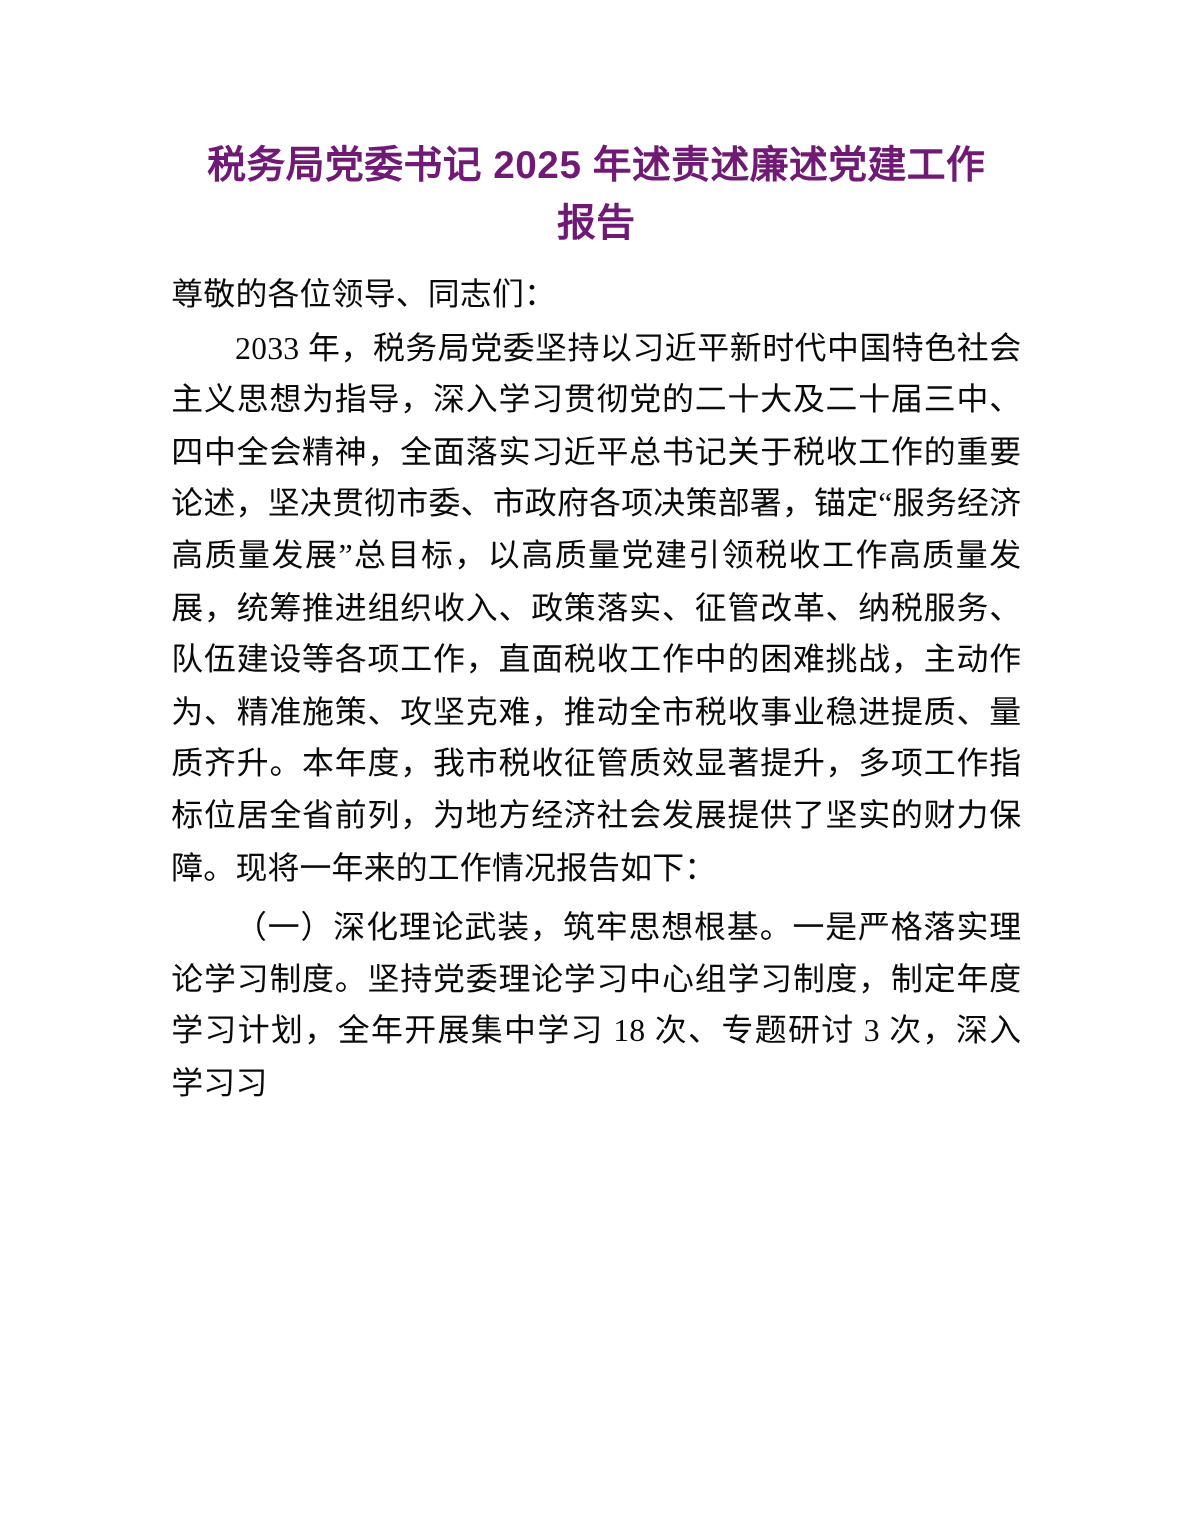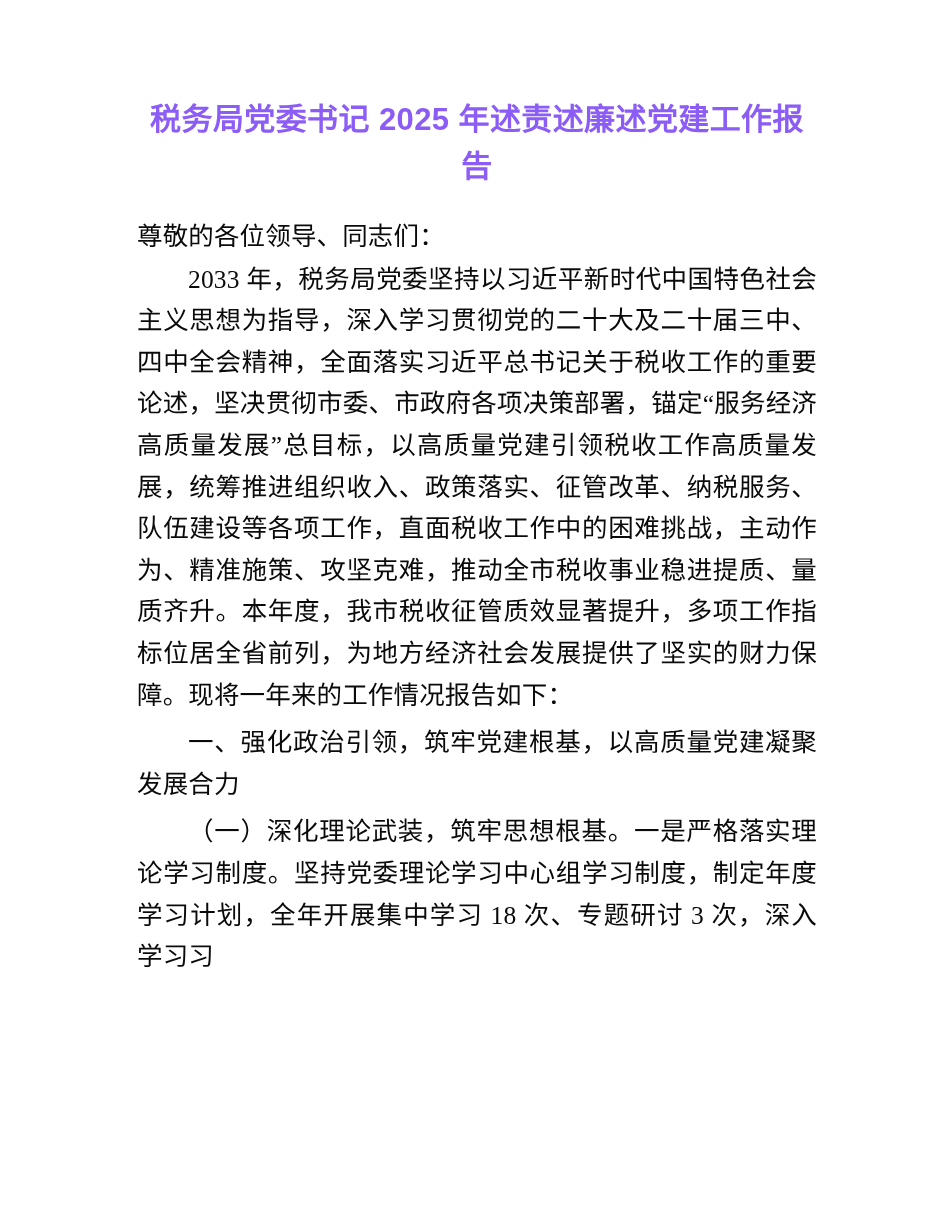--- a/index.html
+++ b/index.html
@@ -24,44 +24,44 @@
     left: 137px;
     top: 0;
     width: 680px;
   }
 
   .doc-title {
     font-family: "Liberation Sans", "DejaVu Sans", sans-serif;
     font-weight: 700;
     font-size: 31px;
     line-height: 47px;
-    color: #8b5cf6;
+    color: #701a75;
     text-align: center;
     letter-spacing: 0.4px;
-    margin: 0;
+    margin: 12px;
     padding-top: 96px;
     padding-left: 2px;
     padding-right: 2px;
   }
 
   .para {
     font-family: "Liberation Serif", "DejaVu Serif", serif;
     font-size: 25.5px;
     line-height: 41.6px;
     color: #0a0a0a;
     text-align: justify;
     text-justify: inter-character;
     text-align-last: left;
     margin: 0;
     letter-spacing: 0.15px;
     word-break: break-all;
   }
 
   .para.salutation {
-    margin-top: 26px;
+    margin-top: 13px;
     text-indent: 0;
   }
 
   .para.indent {
     text-indent: 2em;
   }
 
   .para.gap-sm {
     margin-top: 1px;
   }
@@ -75,19 +75,18 @@
 
 <div class="page">
   <div class="doc-body">
 
     <h1 class="doc-title">税务局党委书记 2025 年述责述廉述党建工作报告</h1>
 
     <p class="para salutation">尊敬的各位领导、同志们：</p>
 
     <p class="para indent gap-sm">2033 年，税务局党委坚持以习近平新时代中国特色社会主义思想为指导，深入学习贯彻党的二十大及二十届三中、四中全会精神，全面落实习近平总书记关于税收工作的重要论述，坚决贯彻市委、市政府各项决策部署，锚定“服务经济高质量发展”总目标，以高质量党建引领税收工作高质量发展，统筹推进组织收入、政策落实、征管改革、纳税服务、队伍建设等各项工作，直面税收工作中的困难挑战，主动作为、精准施策、攻坚克难，推动全市税收事业稳进提质、量质齐升。本年度，我市税收征管质效显著提升，多项工作指标位居全省前列，为地方经济社会发展提供了坚实的财力保障。现将一年来的工作情况报告如下：</p>
 
-    <p class="para indent gap-md">一、强化政治引领，筑牢党建根基，以高质量党建凝聚发展合力</p>
 
 
     <p class="para indent gap-md">（一）深化理论武装，筑牢思想根基。一是严格落实理论学习制度。坚持党委理论学习中心组学习制度，制定年度学习计划，全年开展集中学习 18 次、专题研讨 3 次，深入学习习</p>
 
   </div>
 </div>
 
 </body></html>

